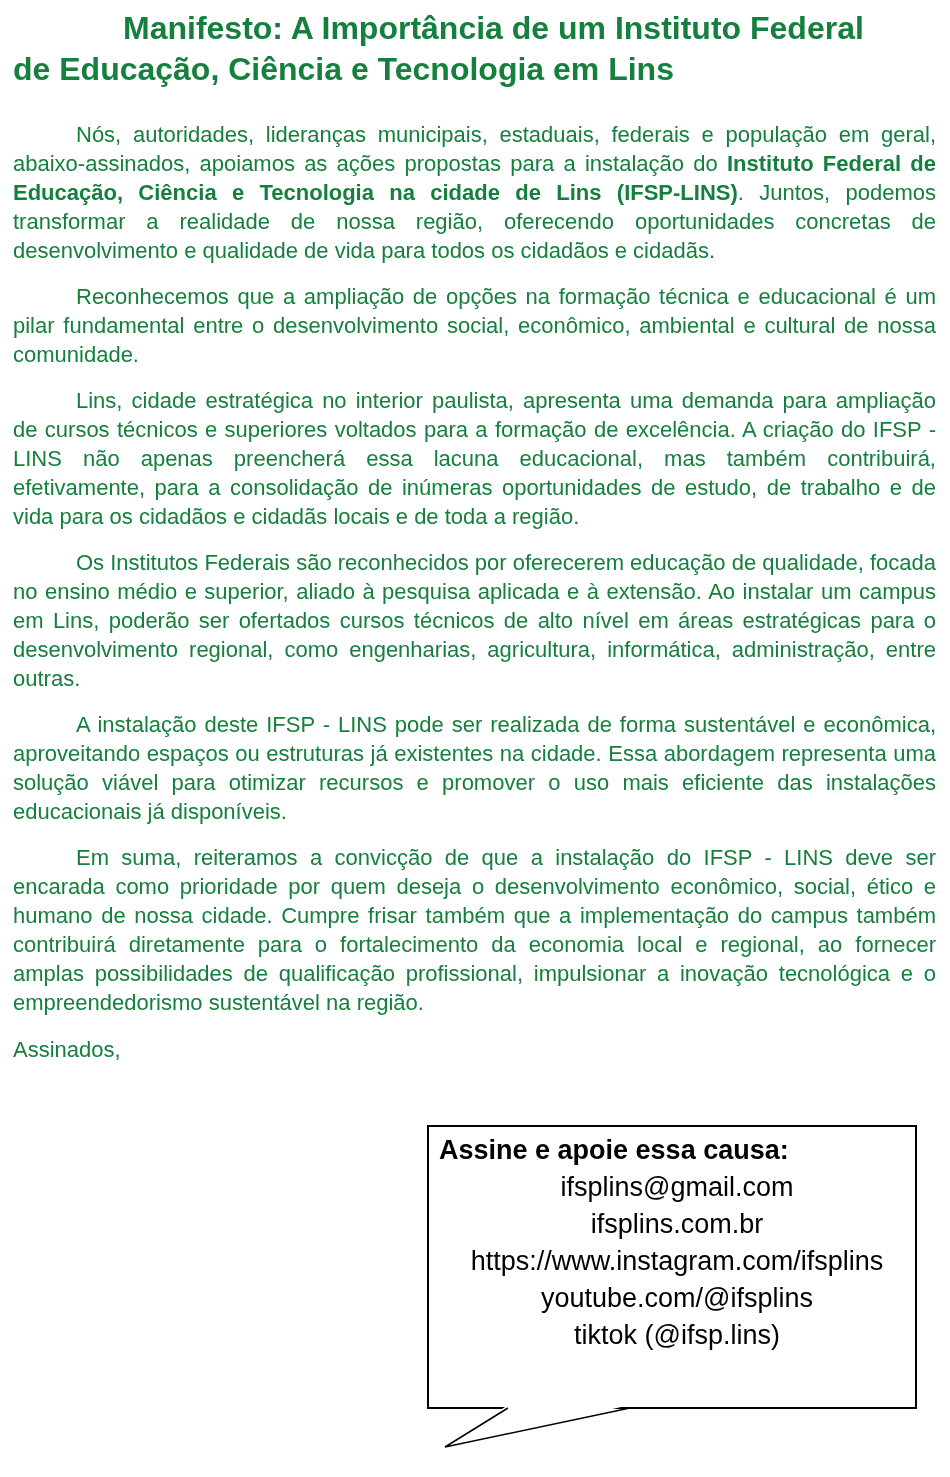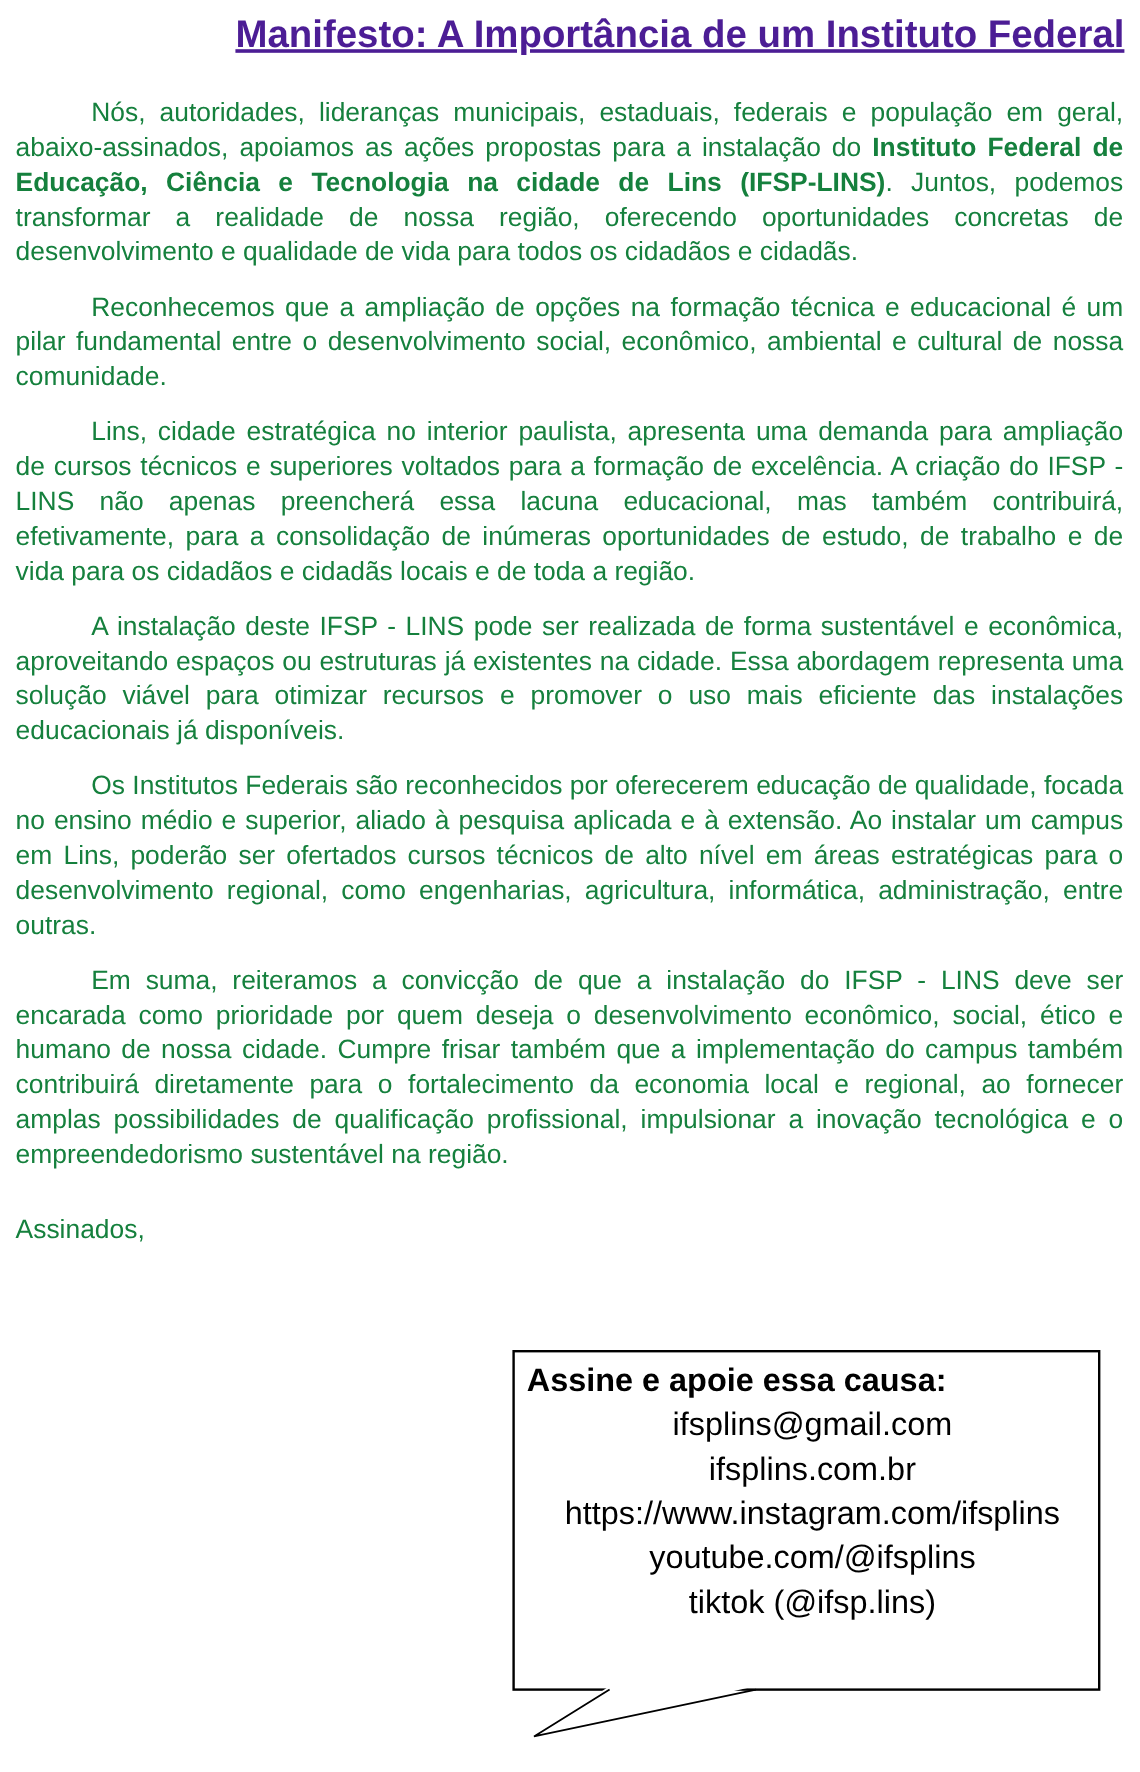--- a/index.html
+++ b/index.html
@@ -14,41 +14,40 @@
     background: #ffffff;
     color: #000000;
     font-family: "Liberation Sans", "DejaVu Sans", sans-serif;
     overflow: hidden;
   }
   .doc-title {
     margin: 8px 13px 30px 13px;
     font-size: 32px;
     font-weight: bold;
     line-height: 41px;
-    text-align: right;
+    text-align: left;
     text-indent: 110px;
-    color: #4c1d95;
-    text-decoration: underline;
+    color: #15803d;
   }
   .doc-title .tline { white-space: nowrap; }
   .body-text {
     margin: 0 14px 0 13px;
   }
   .body-text p {
     margin: 0 0 17px 0;
     font-size: 22px;
     line-height: 29px;
     text-align: justify;
     text-indent: 63px;
     color: #15803d;
   }
   .body-text p.signoff {
     text-align: left;
     text-indent: 0;
-    margin-top: 34px;
+    margin-top: 18px;
   }
   .bold-seg { font-weight: bold; }
   .callout-box {
     position: absolute;
     left: 427px;
     top: 1125px;
     width: 490px;
     height: 284px;
     border: 2px solid #000000;
     box-sizing: border-box;
@@ -73,33 +72,33 @@
     top: 1404px;
     width: 300px;
     height: 50px;
   }
 </style>
 </head>
 <body>
 
 <div class="page">
 
-  <h1 class="doc-title"><span class="tline">Manifesto: A Importância de um Instituto Federal</span><br></h1>
+  <h1 class="doc-title"><span class="tline">Manifesto: A Importância de um Instituto Federal</span><br><span class="tline">de Educação, Ciência e Tecnologia em Lins</span></h1>
 
   <div class="body-text">
 
     <p><span>Nós, autoridades, lideranças municipais, estaduais, federais e população em geral, abaixo-assinados,  apoiamos as ações propostas para a instalação do </span><span class="bold-seg">Instituto Federal de Educação, Ciência e Tecnologia na cidade de Lins (IFSP-LINS)</span><span>. Juntos, podemos transformar a realidade de nossa região, oferecendo oportunidades concretas de desenvolvimento e qualidade de vida para todos os cidadãos e cidadãs.</span></p>
 
     <p>Reconhecemos que a ampliação de opções na formação técnica e educacional é um pilar fundamental entre o desenvolvimento social, econômico, ambiental e cultural de nossa comunidade.</p>
 
     <p>Lins, cidade estratégica no interior paulista, apresenta uma demanda para ampliação de cursos técnicos e superiores voltados para a formação de excelência. A criação do IFSP - LINS não apenas preencherá essa lacuna educacional, mas também contribuirá, efetivamente, para a consolidação de inúmeras oportunidades de estudo, de trabalho e de vida para os cidadãos e cidadãs locais e de toda a região.</p>
 
+    <p>Os Institutos Federais são reconhecidos por oferecerem educação de qualidade, focada no ensino médio e superior, aliado à pesquisa aplicada e à extensão. Ao instalar um campus em Lins, poderão ser ofertados cursos técnicos de alto nível em áreas estratégicas para o desenvolvimento regional, como engenharias, agricultura, informática, administração, entre outras.</p>
+
     <p>A instalação deste IFSP - LINS pode ser realizada de forma sustentável e econômica, aproveitando espaços ou estruturas já existentes na cidade. Essa abordagem representa uma solução viável para otimizar recursos e promover o uso mais eficiente das instalações educacionais já disponíveis.</p>
-
-    <p>Os Institutos Federais são reconhecidos por oferecerem educação de qualidade, focada no ensino médio e superior, aliado à pesquisa aplicada e à extensão. Ao instalar um campus em Lins, poderão ser ofertados cursos técnicos de alto nível em áreas estratégicas para o desenvolvimento regional, como engenharias, agricultura, informática, administração, entre outras.</p>
 
     <p>Em suma, reiteramos a convicção de que a instalação do IFSP - LINS deve ser encarada como prioridade por quem deseja o desenvolvimento econômico, social, ético e humano de nossa cidade. Cumpre frisar também que a implementação do campus  também contribuirá diretamente para o fortalecimento da economia local e regional, ao fornecer amplas possibilidades de qualificação profissional, impulsionar a inovação tecnológica e o empreendedorismo sustentável na região.</p>
 
     <p class="signoff">Assinados,</p>
 
   </div>
 
   <div class="callout-box">
     <div class="callout-heading">Assine e apoie essa causa:</div>
     <div class="callout-line">ifsplins@gmail.com</div>

